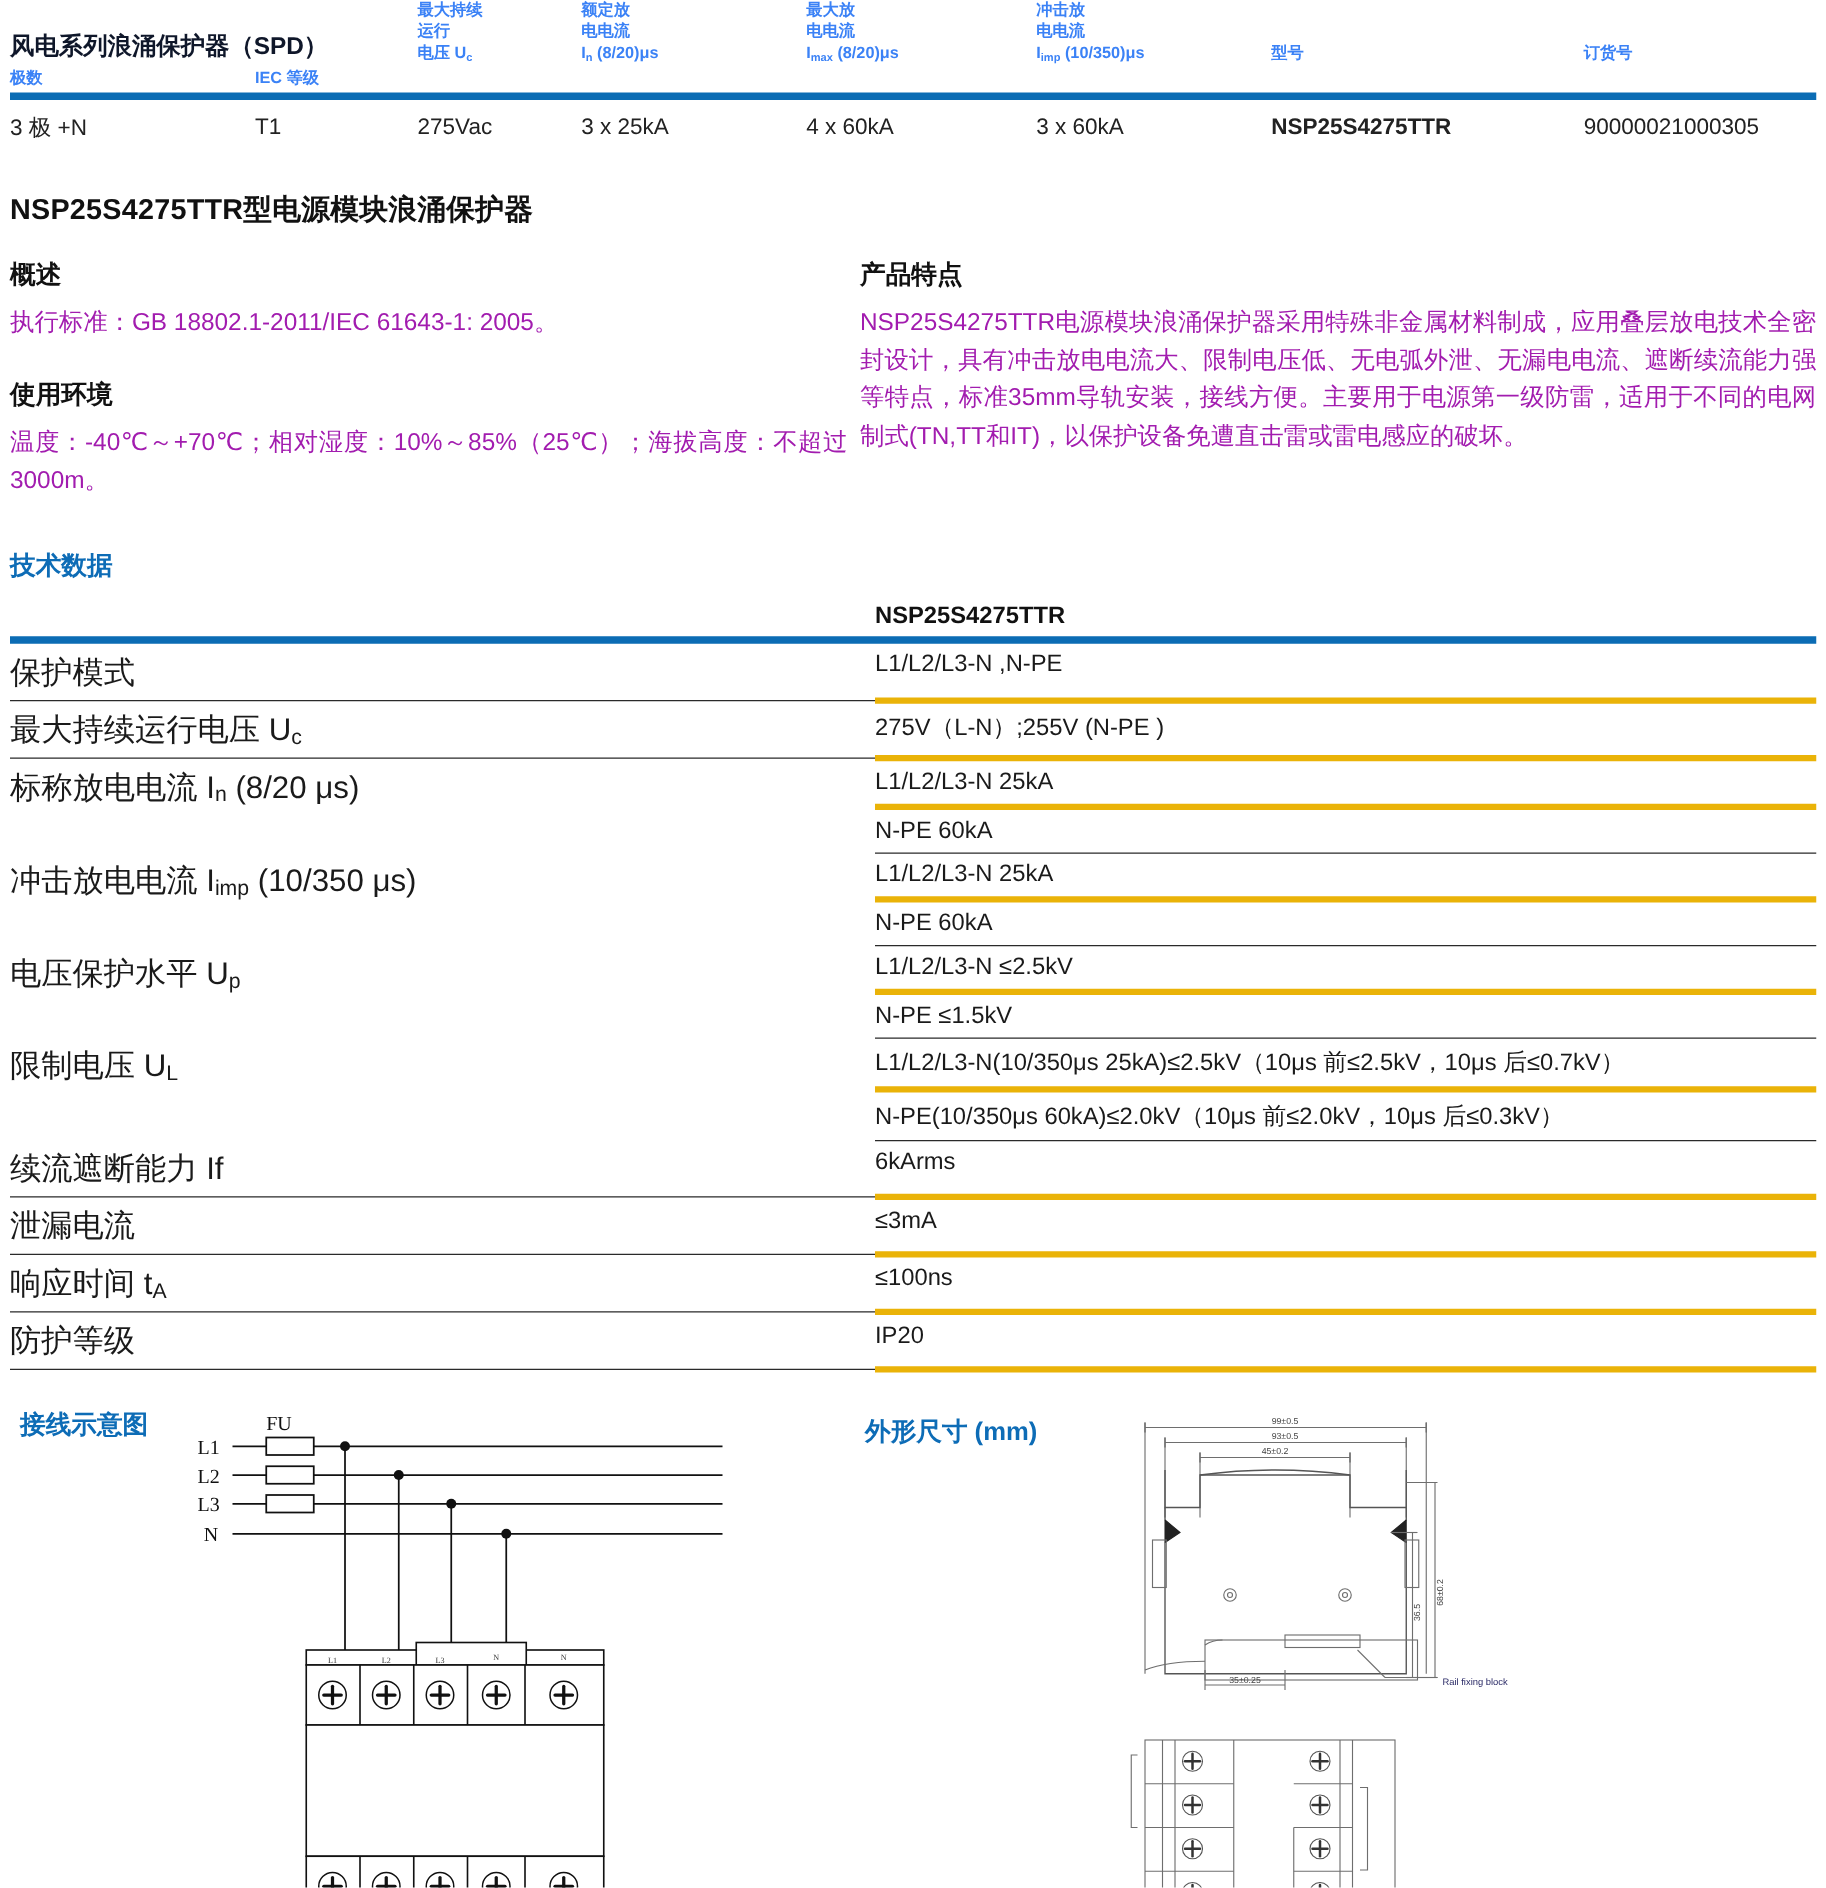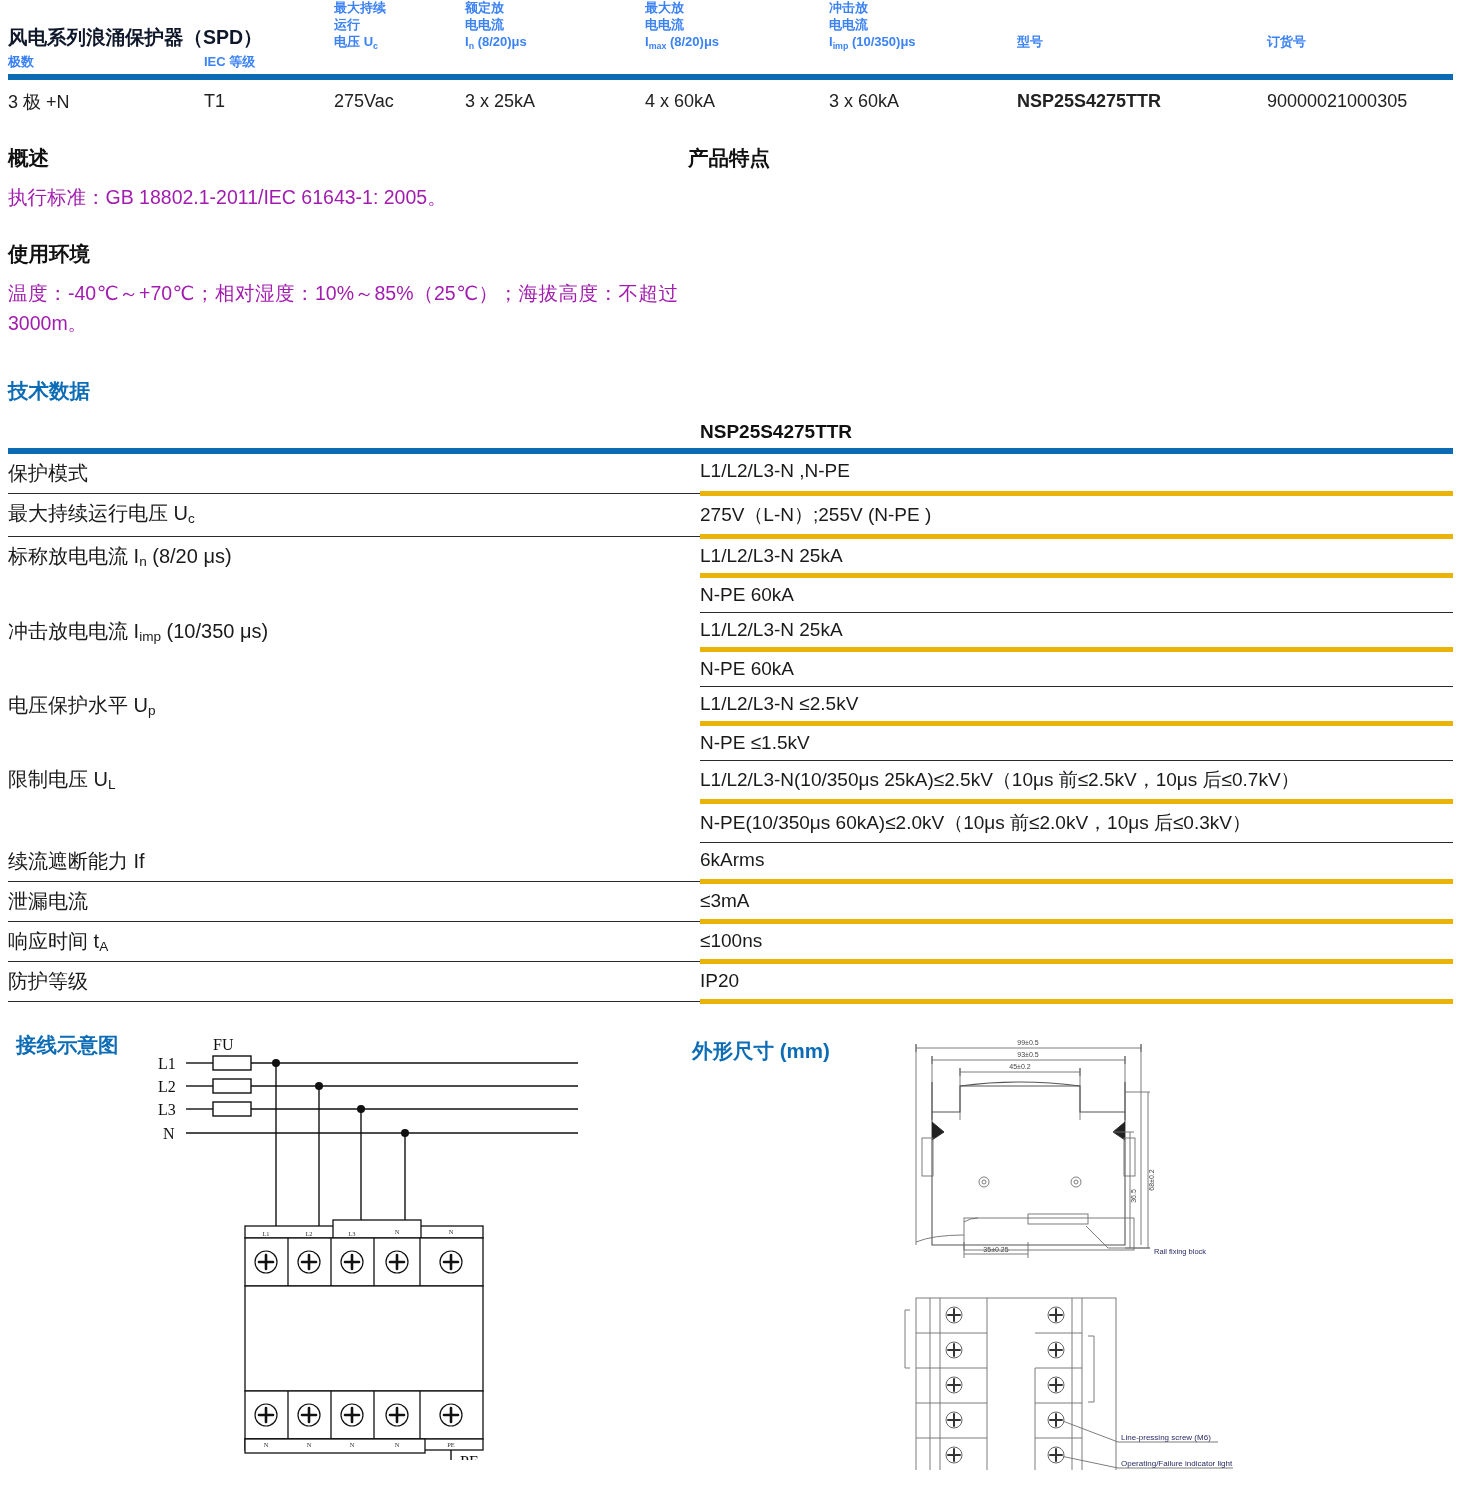--- a/index.html
+++ b/index.html
@@ -73,21 +73,21 @@
   .tech-wrap { margin-top: 16px; }
   .tech-model {
     font-size: 19px; font-weight: bold; color: #111;
     margin-left: 692px; padding-bottom: 5px;
   }
   .tech-bar { height: 6px; background: #0b6cb4; }
   .tech-table { width: 100%; border-collapse: collapse; table-layout: fixed; }
   .tech-table td { vertical-align: top; }
   .tech-table td.lbl {
     width: 692px;
-    font-size: 20px; color: #1a1a1a;
+    font-size: 25px; color: #1a1a1a;
     padding: 6px 8px 6px 0;
     border-bottom: 1px solid #2a2a2a;
   }
   .tech-table td.lbl.nb { border-bottom: none; }
   .tech-table td.valcell {
     font-size: 19px; color: #1a1a1a;
     padding: 6px 0 6px 0;
     border-bottom: 5px solid #eab308;
   }
   .tech-table tr.sub td.valcell { border-bottom: 1px solid #2a2a2a; }
@@ -157,30 +157,32 @@
       <td class="val">275Vac</td>
       <td class="val">3 x 25kA</td>
       <td class="val">4 x 60kA</td>
       <td class="val">3 x 60kA</td>
       <td class="val bold">NSP25S4275TTR</td>
       <td class="val">90000021000305</td>
     </tr>
   </tbody>
     </table>
 
+  <div class="product-title">NSP25S4275TTR型电源模块浪涌保护器</div>
 
   <div class="two-col">
     <div class="col-left">
       <div class="sec-h">概述</div>
       <p class="body-text">执行标准：GB 18802.1-2011/IEC 61643-1: 2005。</p>
       <div class="sec-h sp">使用环境</div>
       <p class="body-text">温度：-40℃～+70℃；相对湿度：10%～85%（25℃）；海拔高度：不超过3000m。</p>
     </div>
     <div class="col-right">
       <div class="sec-h">产品特点</div>
+      <p class="body-text">NSP25S4275TTR电源模块浪涌保护器采用特殊非金属材料制成，应用叠层放电技术全密封设计，具有冲击放电电流大、限制电压低、无电弧外泄、无漏电电流、遮断续流能力强等特点，标准35mm导轨安装，接线方便。主要用于电源第一级防雷，适用于不同的电网制式(TN,TT和IT)，以保护设备免遭直击雷或雷电感应的破坏。</p>
     </div>
   </div>
 
   <div class="blue-head tech-head">技术数据</div>
 
   <div class="tech-wrap">
     <div class="tech-model">NSP25S4275TTR</div>
     <div class="tech-bar"></div>
     <table class="tech-table">
       <colgroup>

